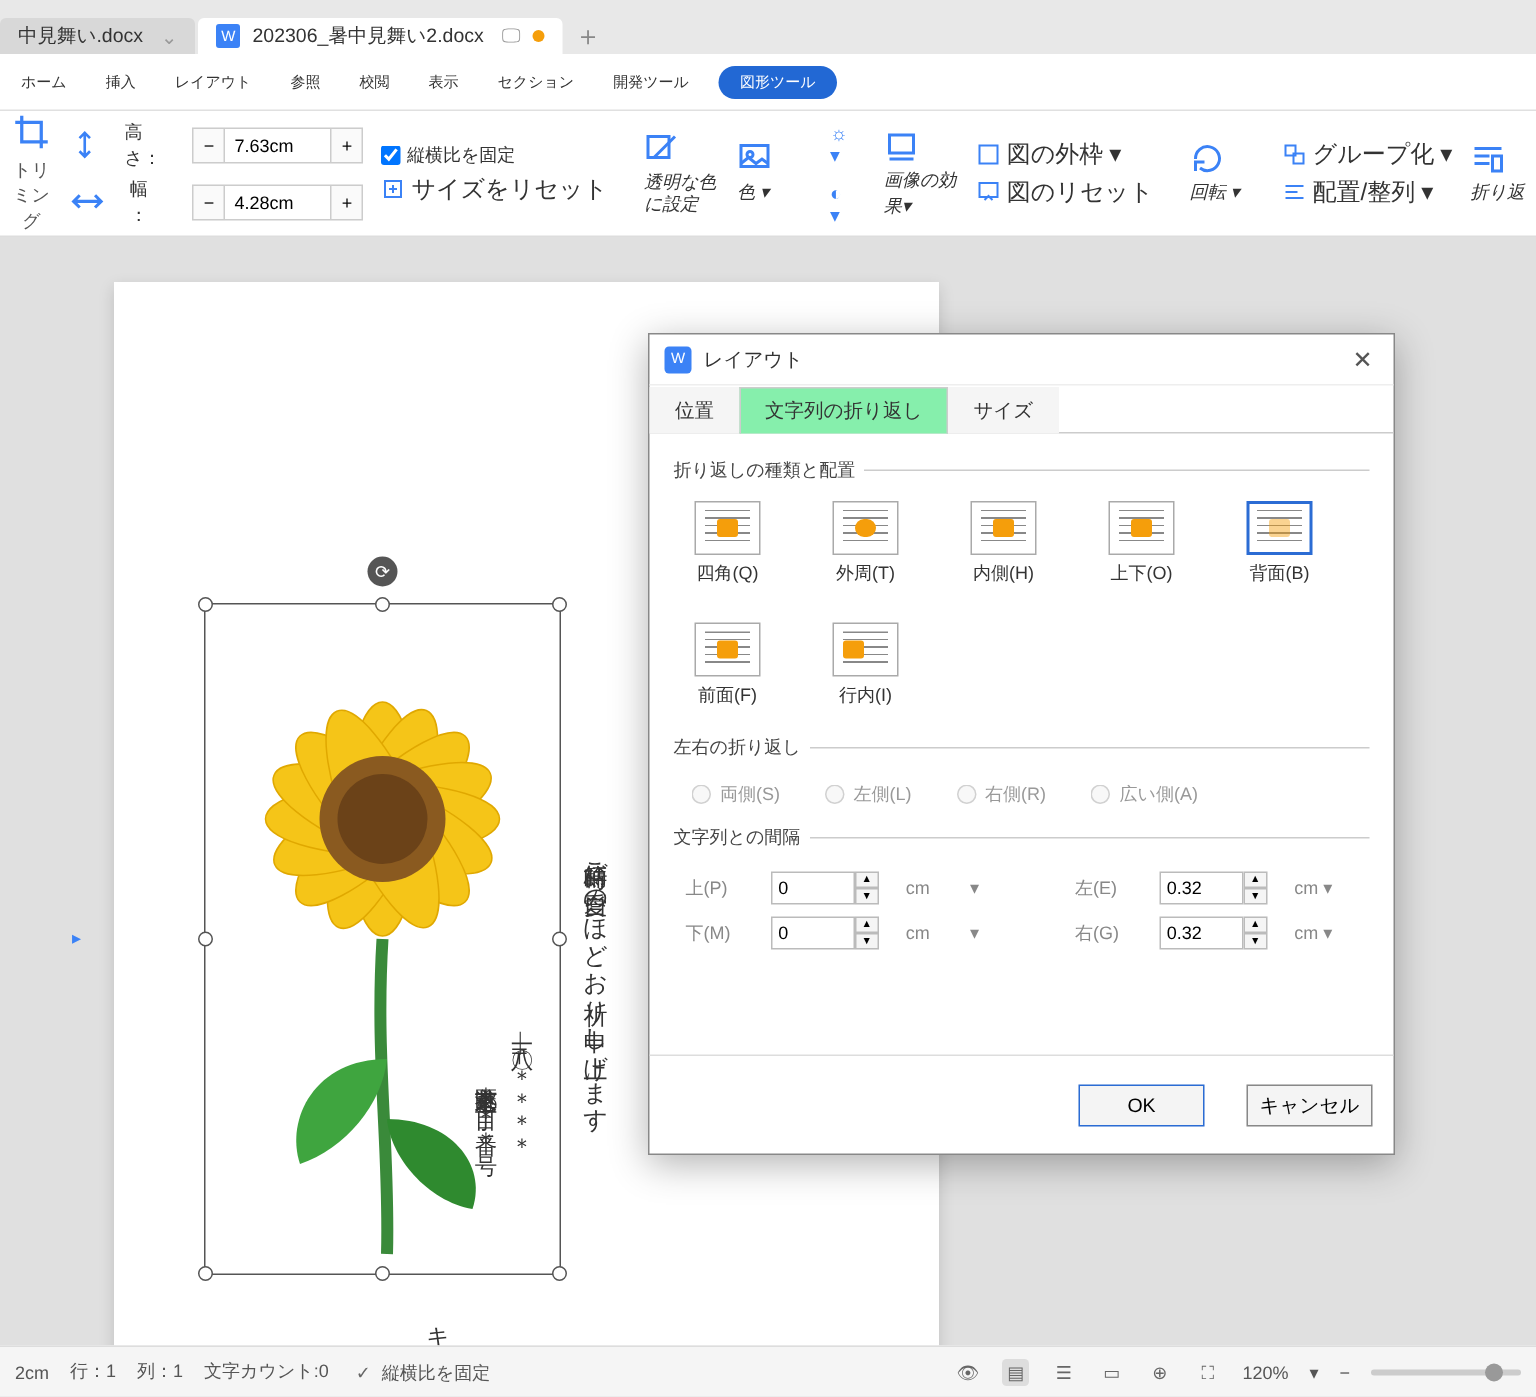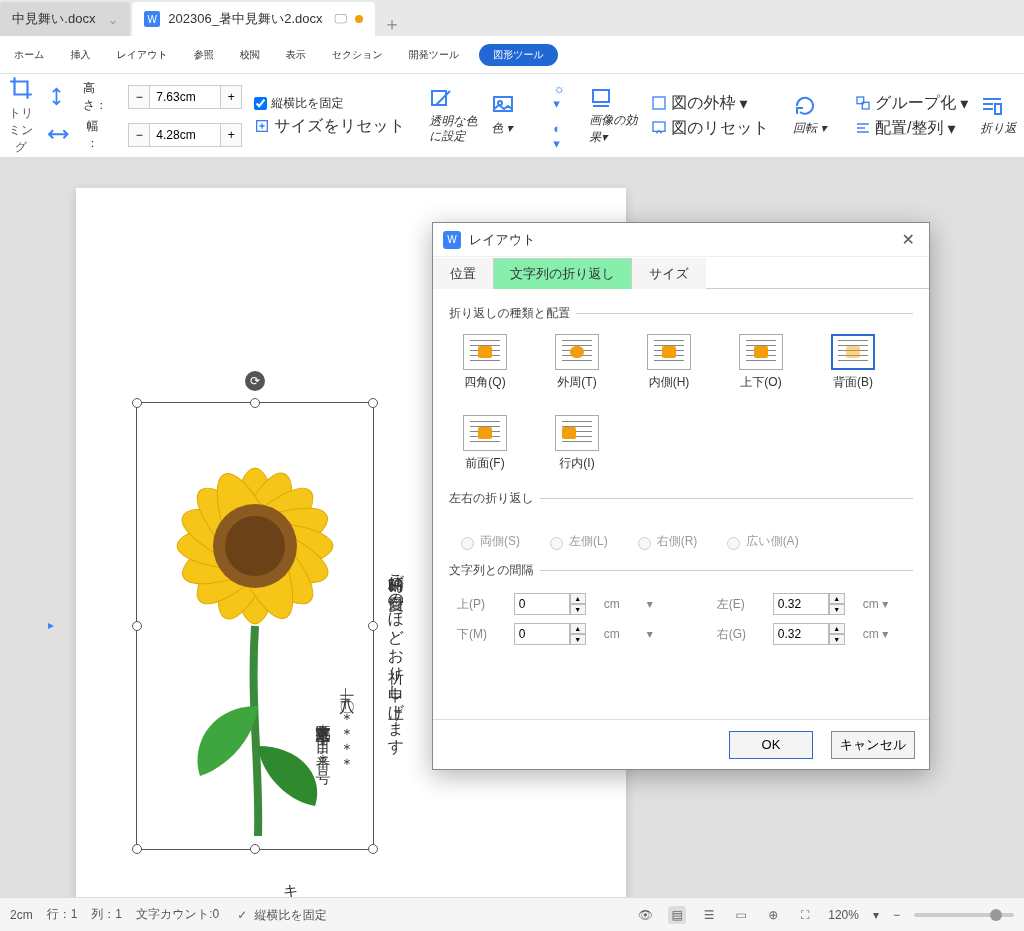--- a/index.html
+++ b/index.html
@@ -1,20 +1,20 @@
 <!DOCTYPE html>
 <html><head>
 <meta charset="utf-8">
 <style>
 * { box-sizing: border-box; margin: 0; padding: 0; font-family: "Yu Gothic UI", "Meiryo", sans-serif; }
 body { background: #f0f0f0; width: 1024px; height: 931px; overflow: hidden; position: relative; font-size: 13px; color: #333; }
 
 
 .titlebar { height: 36px; background: #e8e8e8; display: flex; align-items: flex-end; }
-.tab { height: 34px; display: flex; align-items: center; padding: 0 12px; gap: 8px; font-size: 13px; background: #d8d8d8; border-radius: 4px 4px 0 0; margin-right: 2px; margin-top: 28px; }
+.tab { height: 24px; display: flex; align-items: center; padding: 0 12px; gap: 8px; font-size: 13px; background: #d8d8d8; border-radius: 4px 4px 0 0; margin-right: 2px; margin-top: 28px; }
 .tab.active { background: #fff; }
 .tab-icon { width: 16px; height: 16px; border-radius: 2px; display: flex; align-items: center; justify-content: center; font-size: 10px; color: #fff; }
 .tab-icon.blue { background: #3b82f6; }
 .tab-text { max-width: 180px; white-space: nowrap; overflow: hidden; text-overflow: ellipsis; }
 .tab-dot { width: 8px; height: 8px; border-radius: 50%; background: #f59e0b; }
 .tab-extra { color: #999; margin-left: 4px; }
 .tab-add { width: 30px; text-align: center; color: #888; font-size: 18px; }
 
 
 .menubar { height: 38px; background: #fff; display: flex; align-items: center; padding: 0 8px; gap: 14px; border-bottom: 1px solid #e0e0e0; }
@@ -61,28 +61,28 @@
 .dlg-body { padding: 10px 16px; flex: 1; overflow: auto; }
 .fieldset-label { font-size: 12px; color: #444; margin: 6px 0 8px; display: flex; align-items: center; gap: 6px; }
 .fieldset-label::after { content: ""; flex: 1; height: 1px; background: #ccc; }
 .wrap-grid { display: flex; flex-wrap: wrap; gap: 24px 48px; padding: 4px 14px 12px ; }
 .wrap-opt { display: flex; flex-direction: column; align-items: center; gap: 4px; font-size: 12px; }
 .wrap-thumb { width: 44px; height: 36px; border: 1px solid #aaa; background: #fff; display: flex; align-items: center; justify-content: center; }
 .wrap-thumb.sel { border: 2px solid #2b6cd4; }
 .wrap-lines { width: 30px; height: 24px; background: repeating-linear-gradient(#888 0, #888 1px, transparent 1px, transparent 5px); position: relative; }
 .wrap-pic { position: absolute; width: 14px; height: 12px; background: #f59e0b; border-radius: 2px; }
 .radio-row { display: flex; gap: 30px; padding: 6px 12px; font-size: 12px; color: #999; }
-.radio-row label { display: flex; align-items: flex-end; gap: 6px; margin-top: 12px; }
+.radio-row label { display: flex; align-items: center; gap: 6px; }
 .radio-row input { accent-color: #999; }
 .spacing-grid { display: grid; grid-template-columns: auto 80px auto 60px auto 80px auto; gap: 8px 10px; align-items: center; padding: 6px 8px; font-size: 12px; color: #888; }
 .num-spin { display: flex; }
 .num-spin input { width: 56px; height: 22px; border: 1px solid #bbb; padding: 0 4px; font-size: 12px; }
 .num-spin .ar { width: 16px; display: flex; flex-direction: column; }
 .num-spin .ar button { height: 11px; border: 1px solid #bbb; background: #f5f5f5; font-size: 7px; line-height: 1; padding: 0; }
-.dlg-footer { height: 50px; border-top: 1px solid #ddd; display: flex; align-items: center; justify-content: flex-end; gap: 18px; padding: 0 14px; }
+.dlg-footer { height: 66px; border-top: 1px solid #ddd; display: flex; align-items: center; justify-content: flex-end; gap: 28px; padding: 0 14px; }
 .dlg-footer button { width: 84px; height: 28px; border: 1px solid #888; background: #f4f4f4; font-size: 13px; }
 .dlg-footer button.primary { border: 1.5px solid #2b6cd4; }
 
 
 .status { position: absolute; left: 0; right: 0; bottom: 0; height: 34px; background: #f5f5f5; border-top: 1px solid #ddd; display: flex; align-items: center; padding: 0 10px; gap: 14px; font-size: 12px; color: #555; }
 .status .spacer { flex: 1; }
 .status .zoom-slider { width: 100px; height: 4px; background: #ccc; border-radius: 2px; position: relative; }
 .status .zoom-slider::after { content: ""; position: absolute; right: 12px; top: -4px; width: 12px; height: 12px; border-radius: 50%; background: #999; }
 .sico { width: 18px; height: 18px; display: inline-flex; align-items: center; justify-content: center; color: #666; }
 .page-ind { position: absolute; left: 48px; top: 460px; color: #3b82f6; font-size: 12px; display: flex; align-items: center; gap: 2px; }

